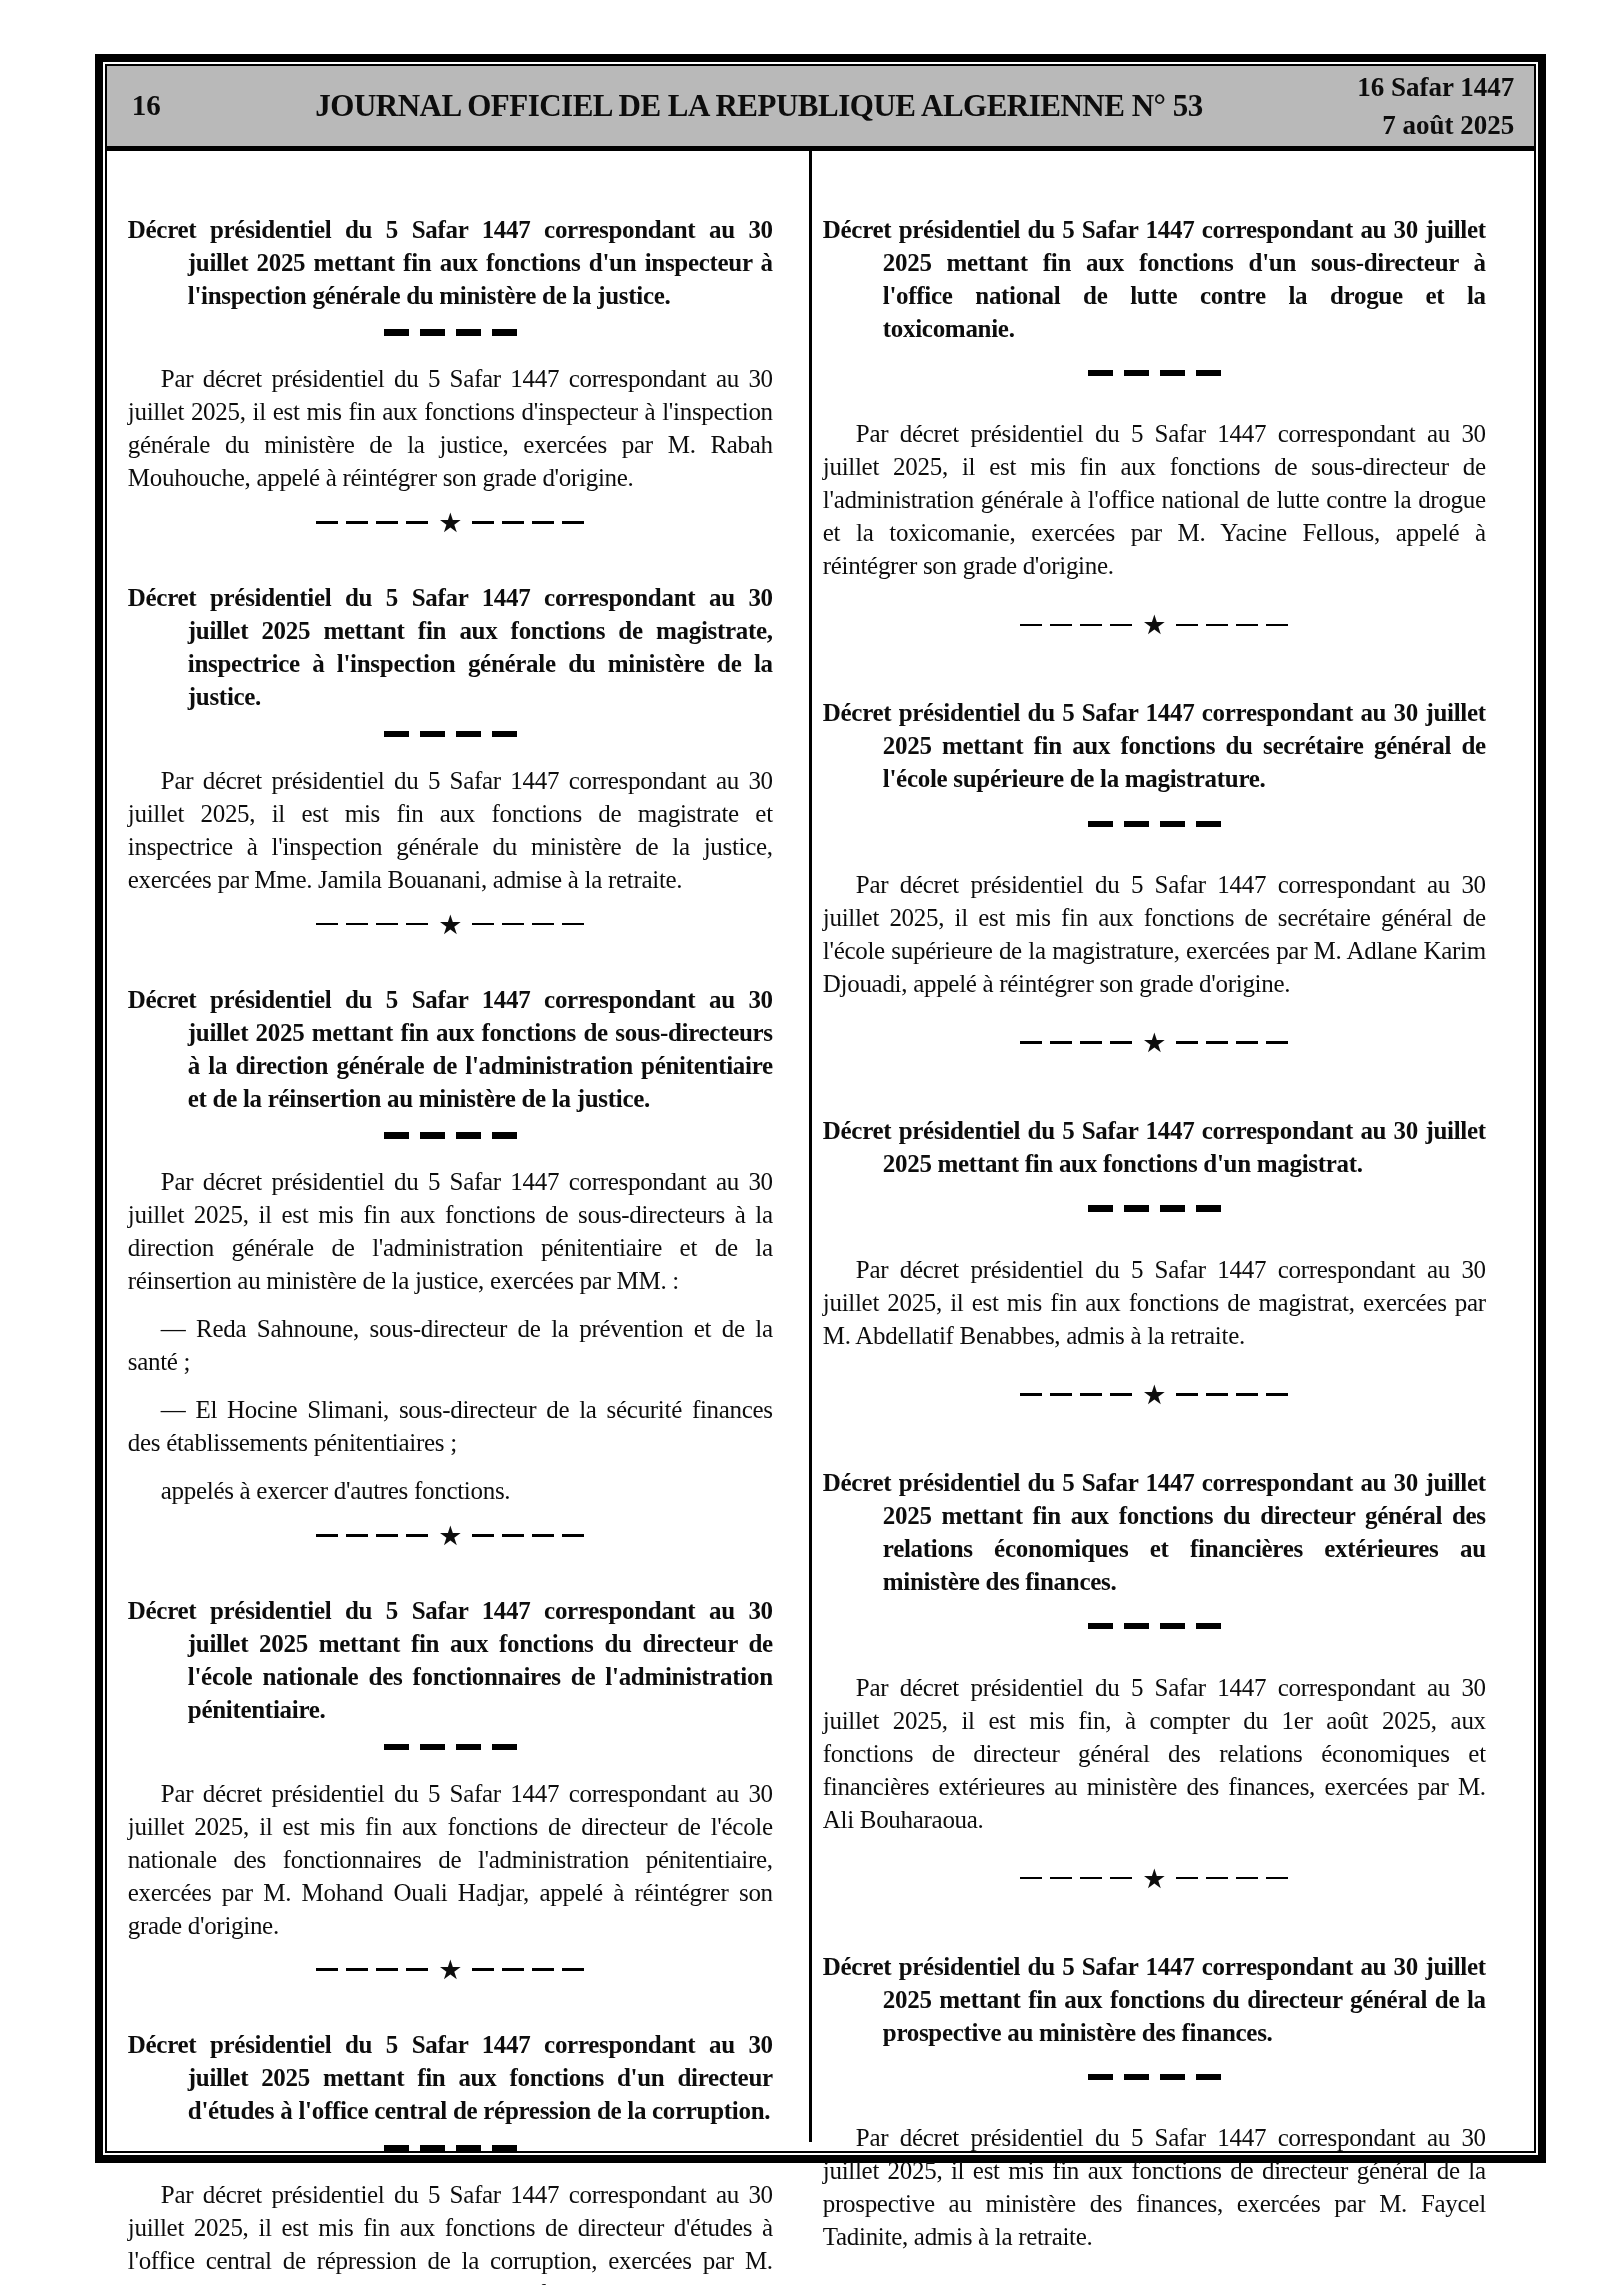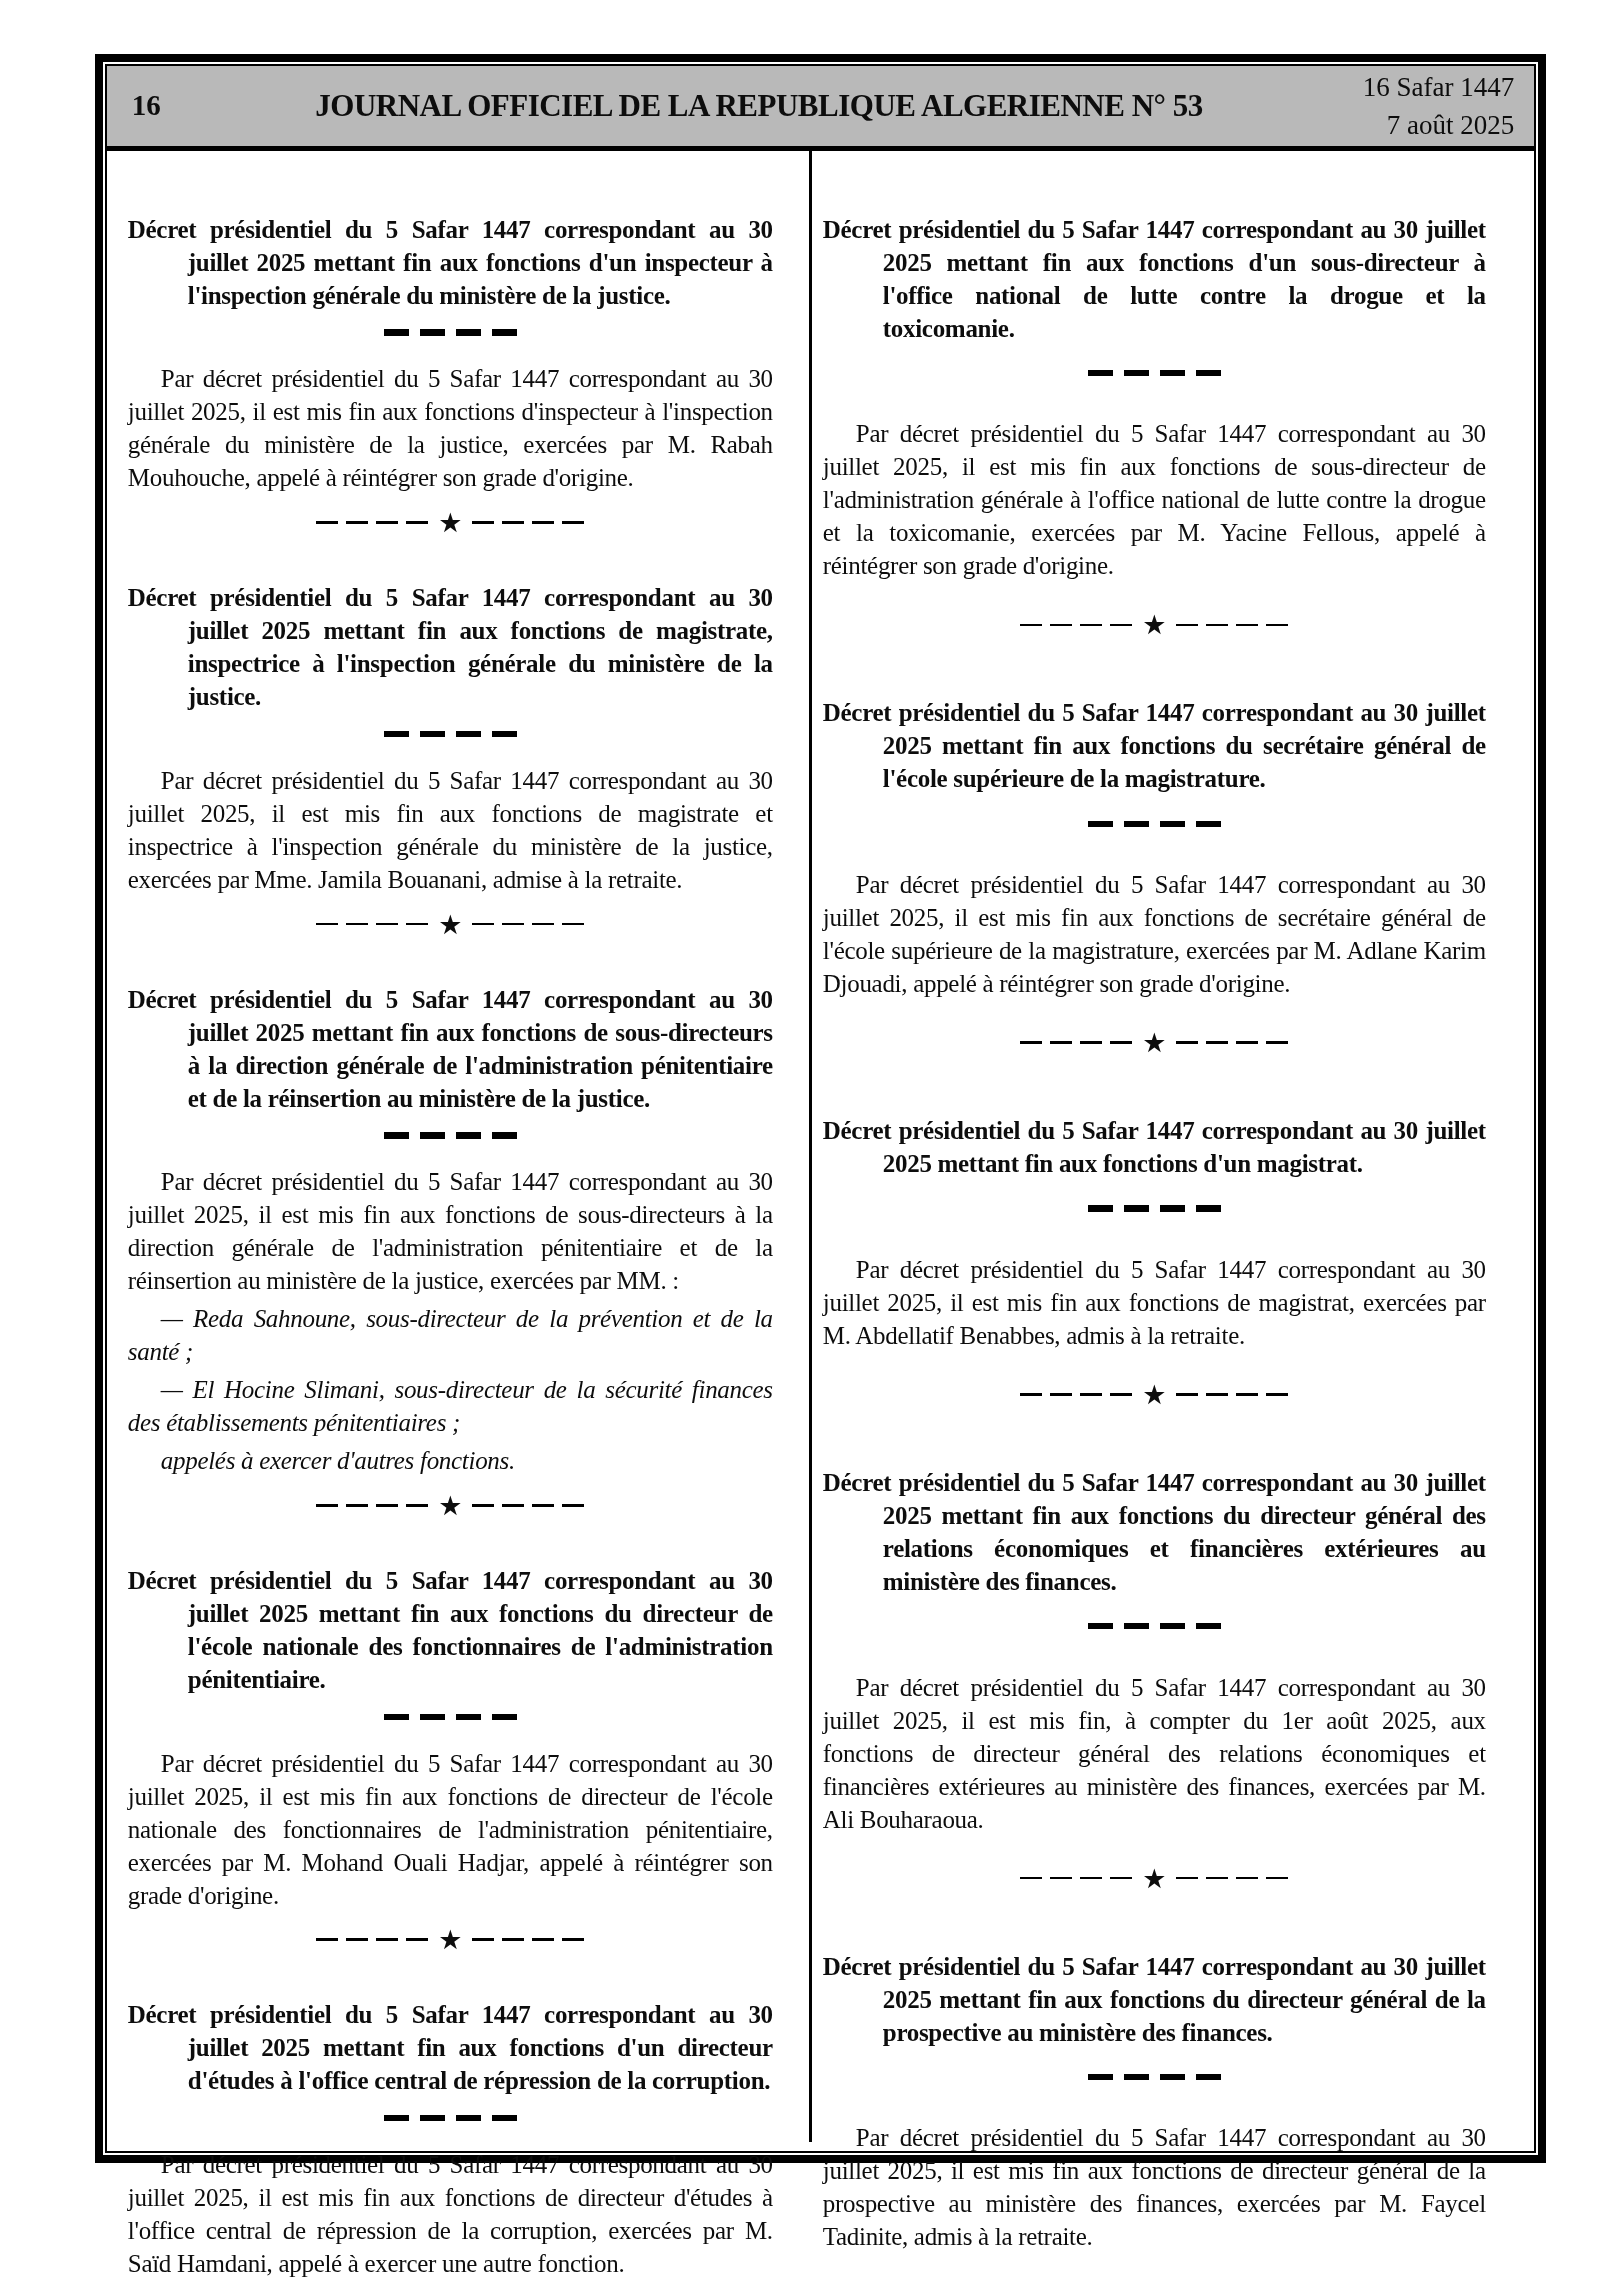--- a/index.html
+++ b/index.html
@@ -38,21 +38,21 @@
     flex:1;
     text-align:center;
     font-weight:bold;font-size:31px;
     letter-spacing:-0.5px;
     white-space:nowrap;
   }
   .dates{
     width:246px;
     padding-right:20px;
     text-align:right;
-    font-weight:normal;font-size:27px;
+    font-weight:bold;font-size:27px;
     line-height:38px;
   }
   .content{
     position:absolute;left:0;right:0;top:85px;bottom:0;
     background:#fff;
   }
   .column-divider{
     position:absolute;
     left:702px;top:0;bottom:9px;
     width:3.6px;background:#000;
@@ -68,21 +68,21 @@
   .col-right{left:716px;width:663px;}
   .decree-title{
     font-weight:bold;
     padding-left:60px;text-indent:-60px;
     margin:0;
   }
   .decree-p{
     margin:0;
     text-indent:33px;
   }
-  .decree-p + .decree-p{margin-top:5px;font-style:italic;}
+  .decree-p + .decree-p{margin-top:15px;}
   .sep-dash{
     display:flex;justify-content:center;align-items:center;
     gap:11px;height:12.7px;
   }
   .sep-dash i{display:block;width:25px;height:6.3px;background:#000;}
   .col-left .sep-dash{margin:14.5px auto 23.5px;}
   .col-right .sep-dash{margin:22px auto 38px;}
   .sep-star{
     display:flex;justify-content:center;align-items:center;
     gap:8.1px;height:31px;

